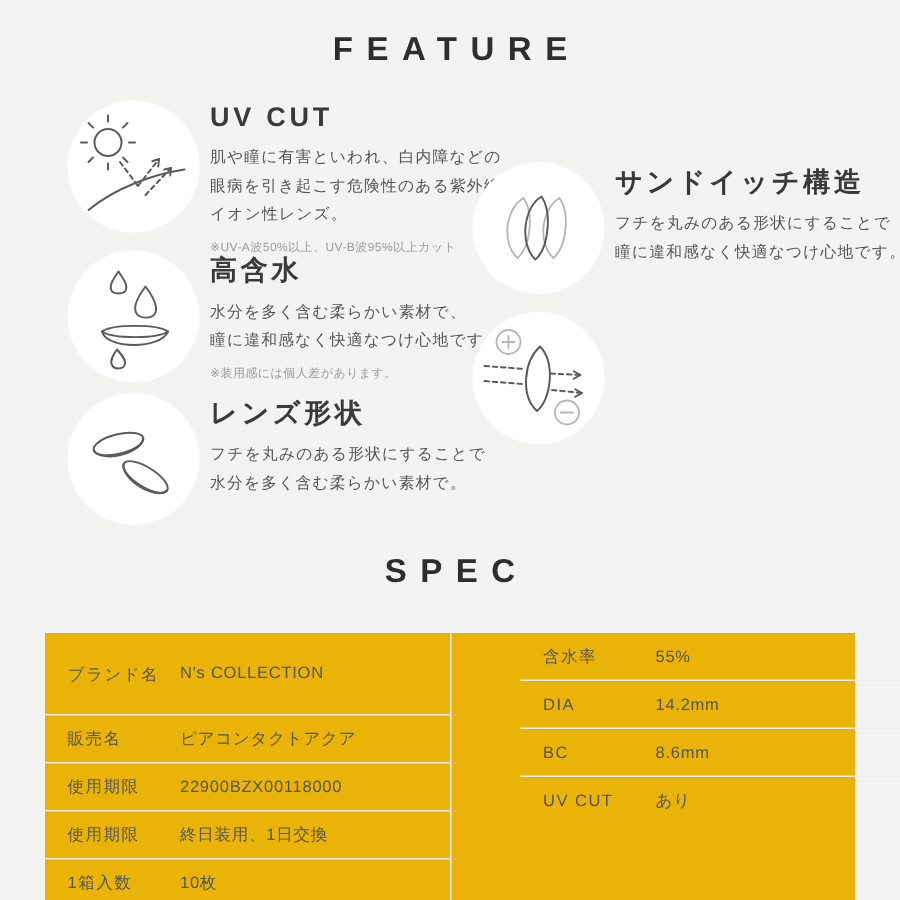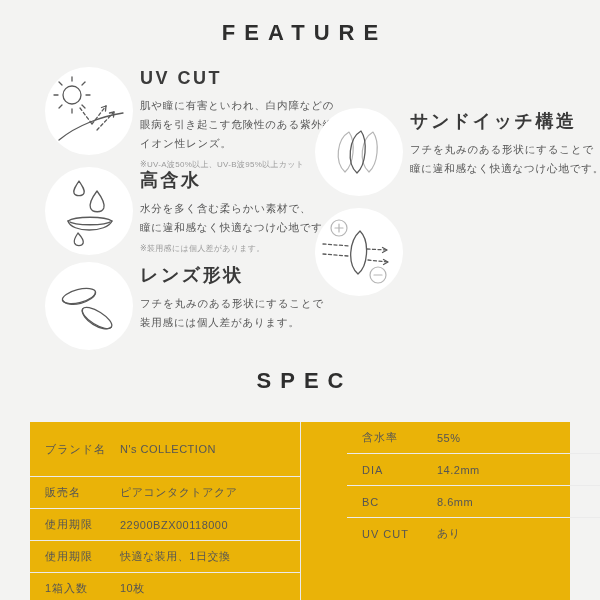--- a/index.html
+++ b/index.html
@@ -168,21 +168,21 @@
           <g transform="rotate(32 52 56)">
             <ellipse class="stroke" cx="52" cy="56" rx="17" ry="6.5"></ellipse>
             <path class="stroke" d="M35 56 C 38 66, 66 66, 69 56"></path>
           </g>
         </svg>
       </span>
       <div class="feat-text">
         <p class="feat-title">レンズ形状</p>
         <div class="feat-desc">
           <div>フチを丸みのある形状にすることで</div>
-          <div>装用感には個人差があります。</div>
+          <div>水分を多く含む柔らかい素材で。</div>
         </div>
       </div>
     </div>
 
     <div></div>
   </div>
 
   <h2 class="sec-heading spec-heading">SPEC</h2>
 
   <div class="spec-table">
@@ -196,21 +196,21 @@
         <tr class="r-std">
           <td class="lbl">販売名</td>
           <td class="val">ピアコンタクトアクア</td>
         </tr>
         <tr class="r-std">
           <td class="lbl">使用期限</td>
           <td class="val">22900BZX00118000</td>
         </tr>
         <tr class="r-std">
           <td class="lbl">使用期限</td>
-          <td class="val">快適な装用、1日交換</td>
+          <td class="val">終日装用、1日交換</td>
         </tr>
         <tr class="r-std">
           <td class="lbl">1箱入数</td>
           <td class="val">10枚</td>
         </tr>
       </tbody>
         </table>
     </div>
     <div class="half">
       <table>

